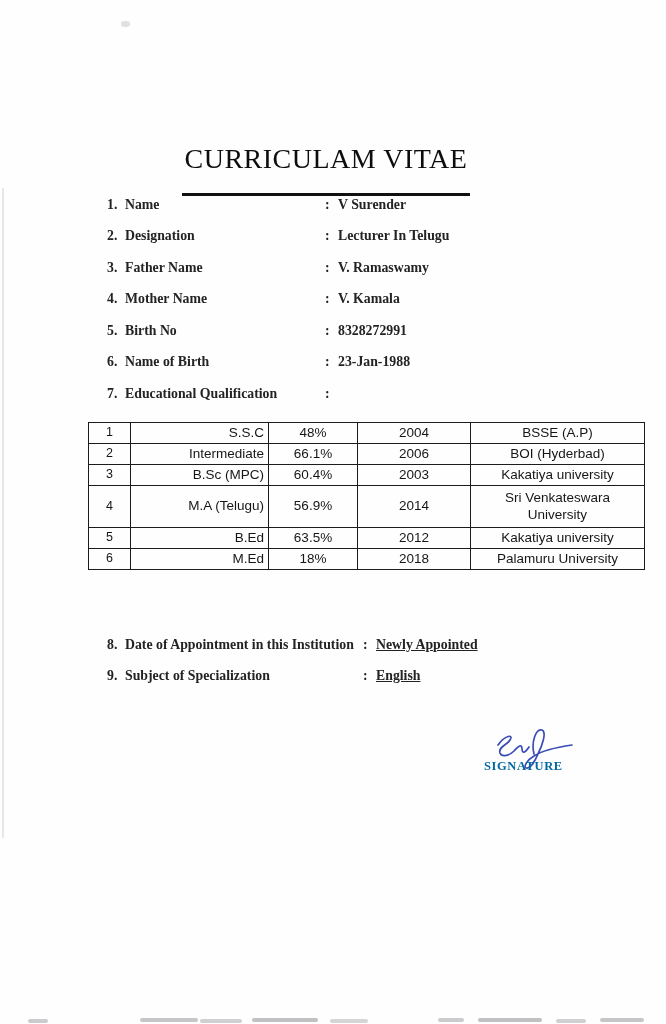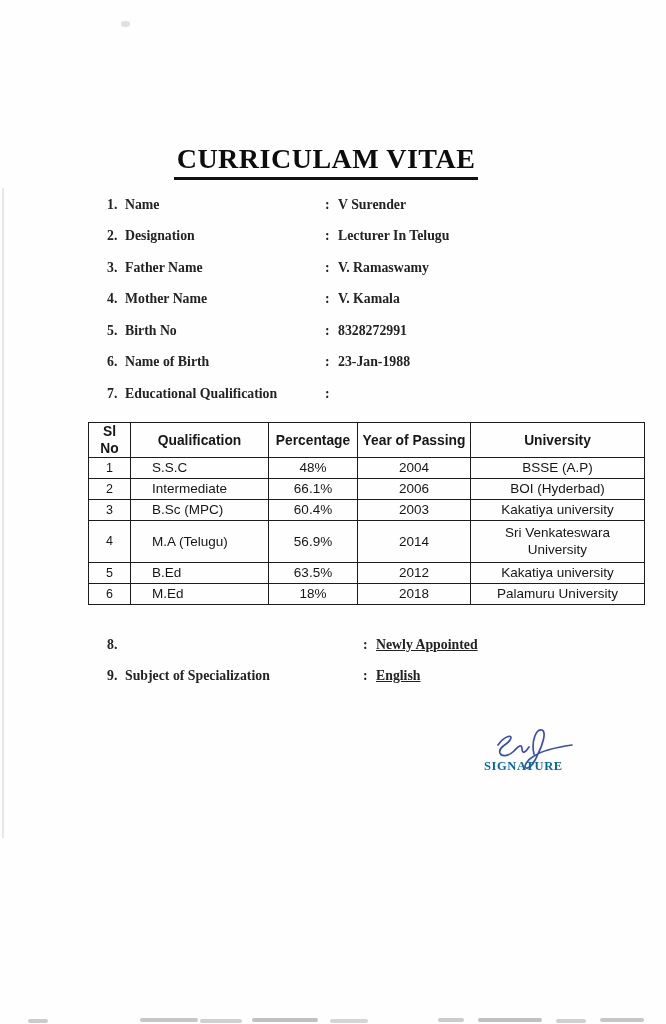--- a/index.html
+++ b/index.html
@@ -15,25 +15,25 @@
 
   
   .title-wrap{
     position:absolute;top:143px;left:0;right:14px;
     text-align:center;
   }
   .title{
     display:inline-block;
     font-family:"Liberation Serif", serif;
     font-size:28px;
-    font-weight:bold;
+    font-weight:normal;
     letter-spacing:0.5px;
     color:#0d0d0d;
     border-bottom:3.5px solid #111;
-    padding:0 3px 2px 3px;
+    padding:0 3px 18px 3px;
   }
 
   
   .field-row{
     position:absolute;left:107px;width:520px;height:18px;
     font-size:13.8px;font-weight:600;color:#232323;
   }
   .field-row span{position:absolute;top:0;white-space:nowrap;}
   .f-num{left:0;}
   .f-label{left:18px;}
@@ -55,21 +55,21 @@
   table.qual td,table.qual th{
     border:1.6px solid #1c1c1c;
     padding:0 4px;
     text-align:center;
     overflow:hidden;
     line-height:1.25;
   }
   table.qual th{font-weight:bold;font-size:13.8px;height:25px;}
   table.qual td{height:20px;}
   table.qual tr.tall td{height:41px;}
-  table.qual td.qcol{text-align:left;padding-left:21px;}
+  table.qual td.qcol{text-align:right;padding-left:21px;}
   table.qual td.slcol{font-size:12.5px;}
   col.c-sl{width:42px;}
   col.c-q{width:138px;}
   col.c-p{width:89px;}
   col.c-y{width:113px;}
   col.c-u{width:174px;}
 
   
   .sig-svg{position:absolute;left:482px;top:718px;}
   .sig-label{
@@ -160,27 +160,20 @@
 
   <table class="qual">
     <colgroup>
       <col class="c-sl">
         <col class="c-q">
         <col class="c-p">
         <col class="c-y">
         <col class="c-u">
     </colgroup>
     <tbody>
-        <tr>
-      <th>Sl No</th>
-      <th>Qualification</th>
-      <th>Percentage</th>
-      <th>Year of Passing</th>
-      <th>University</th>
-    </tr>
     <tr>
       <td class="slcol">1</td>
       <td class="qcol">S.S.C</td>
       <td>48%</td>
       <td>2004</td>
       <td>BSSE (A.P)</td>
     </tr>
     <tr>
       <td class="slcol">2</td>
       <td class="qcol">Intermediate</td>
@@ -214,20 +207,21 @@
       <td class="qcol">M.Ed</td>
       <td>18%</td>
       <td>2018</td>
       <td>Palamuru University</td>
     </tr>
   </tbody>
     </table>
 
   <div class="field-row" style="top:637px">
     <span class="f-num">8.</span>
+    <span class="f-label">Date of Appointment in this Institution</span>
     <span class="f-sep2">:</span>
     <span class="f-value2">Newly Appointed</span>
   </div>
   <div class="field-row" style="top:668px">
     <span class="f-num">9.</span>
     <span class="f-label">Subject of Specialization</span>
     <span class="f-sep2">:</span>
     <span class="f-value2">English</span>
   </div>
 

